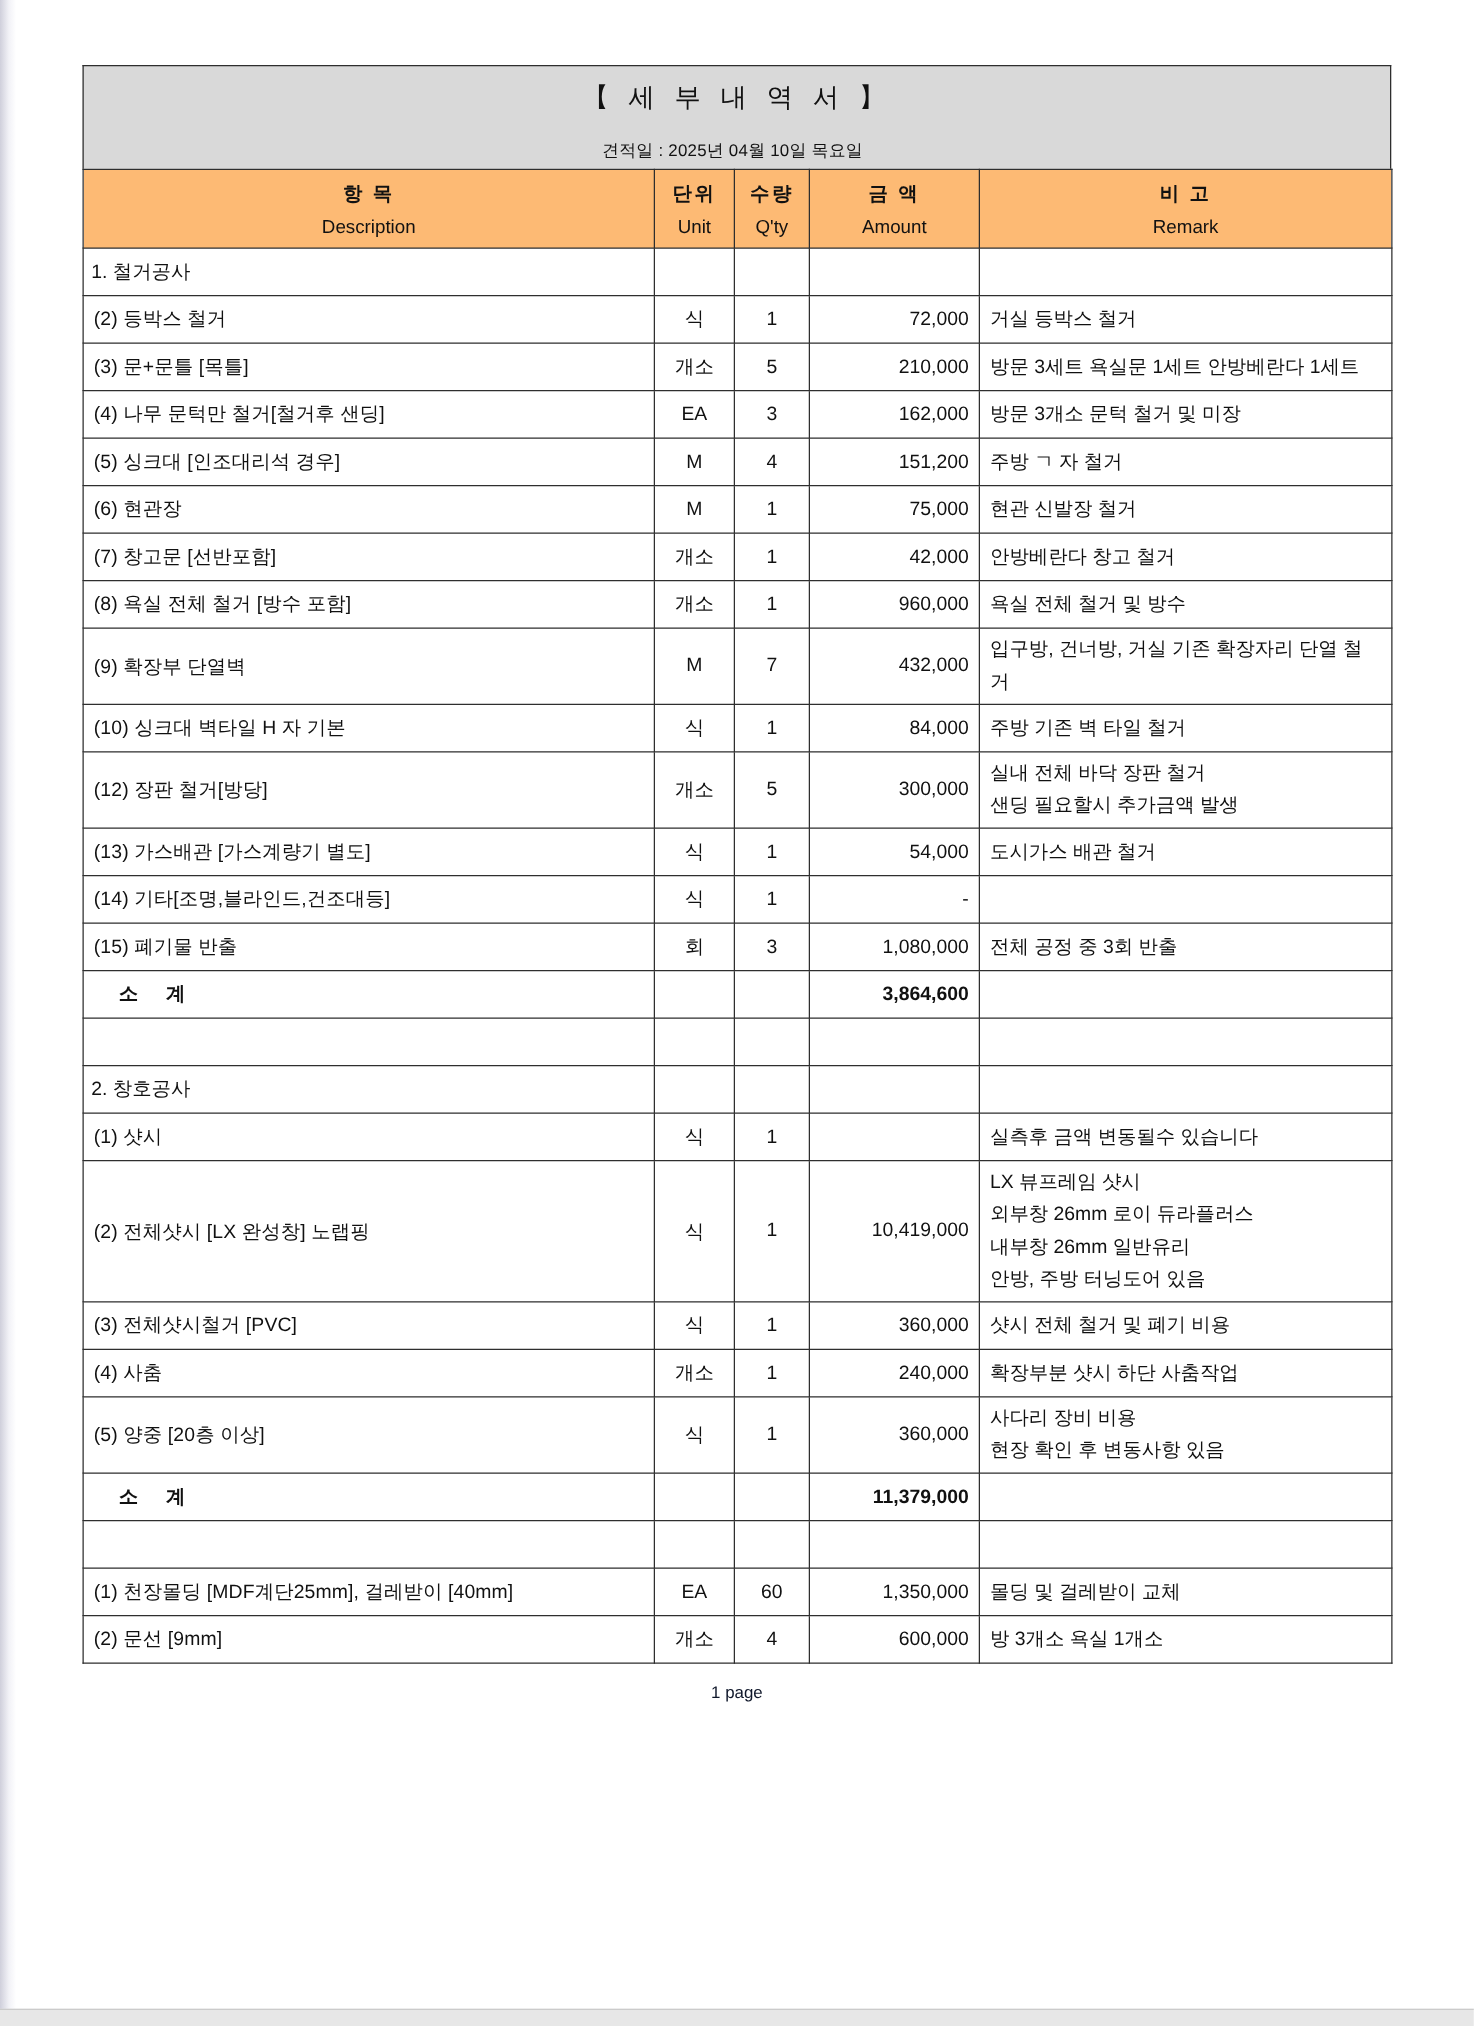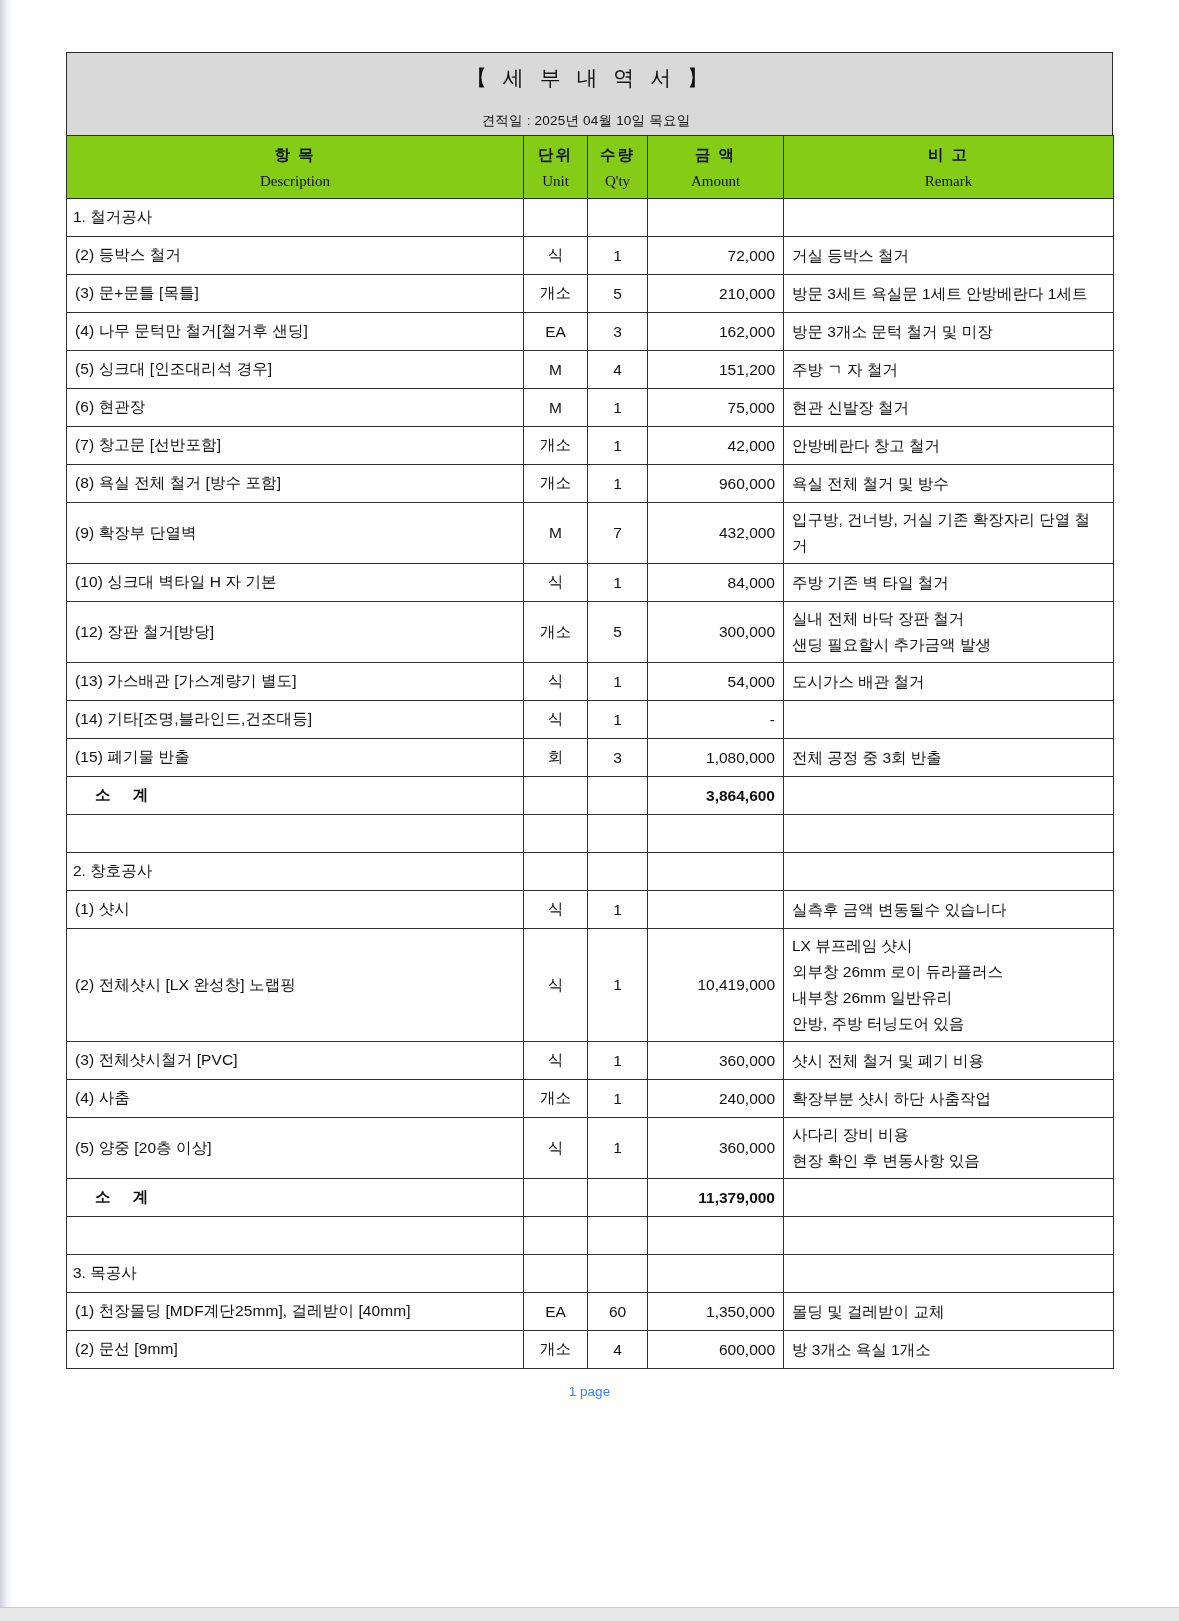--- a/index.html
+++ b/index.html
@@ -51,37 +51,37 @@
     border-collapse: collapse;
     table-layout: fixed;
   }
   table.estimate th, table.estimate td {
     border: 1.6px solid #2e2e2e;
     padding: 4px 8px;
     font-size: 15.5px;
     vertical-align: middle;
     overflow: hidden;
   }
-  thead th { background: #84cc16; height: 54px; padding: 2px 0; font-weight: normal; font-family: Liberation Serif, serif; }
+  thead th { background: #fdba74; height: 54px; padding: 2px 0; font-weight: normal; }
   .th-ko { font-weight: bold; font-size: 15.5px; letter-spacing: 2px; margin-bottom: 7px; }
   .th-en { font-weight: normal; font-size: 15px; letter-spacing: 0; }
   tbody tr { height: 38px; background: #ffffff; }
   td.c-desc   { text-align: left; padding-left: 13px; }
   td.c-unit   { text-align: center; padding-left: 2px; padding-right: 2px; }
   td.c-qty    { text-align: center; padding-left: 2px; padding-right: 2px; }
   td.c-amount { text-align: right; padding-right: 12px; }
   td.c-remark { text-align: left; padding-left: 9px; white-space: pre-line; line-height: 26px; }
   tr.row-section td.c-desc { padding-left: 6px; }
   tr.row-subtotal td.c-desc { font-weight: bold; padding-left: 28px; letter-spacing: 9px; }
   tr.row-subtotal td.c-amount { font-weight: bold; }
   tr.row-item td.c-desc { letter-spacing: 0.1px; }
   .page-footer {
     text-align: center;
     font-size: 13.5px;
-    color: #3b82f6;
+    color: #0f172a;
     margin-top: 15px;
   }
 </style>
 </head>
 <body>
 
 <div class="left-edge-strip"></div>
 <div class="bottom-band"></div>
 
 <div class="content">
@@ -290,27 +290,20 @@
           <td class="c-amount">11,379,000</td>
           <td class="c-remark"></td>
         </tr>
         <tr class="row-spacer">
           <td class="c-desc"></td>
           <td class="c-unit"></td>
           <td class="c-qty"></td>
           <td class="c-amount"></td>
           <td class="c-remark"></td>
         </tr>
-        <tr class="row-section">
-          <td class="c-desc">3. 목공사</td>
-          <td class="c-unit"></td>
-          <td class="c-qty"></td>
-          <td class="c-amount"></td>
-          <td class="c-remark"></td>
-        </tr>
         <tr class="row-item">
           <td class="c-desc">(1) 천장몰딩 [MDF계단25mm], 걸레받이 [40mm]</td>
           <td class="c-unit">EA</td>
           <td class="c-qty">60</td>
           <td class="c-amount">1,350,000</td>
           <td class="c-remark">몰딩 및 걸레받이 교체</td>
         </tr>
         <tr class="row-item">
           <td class="c-desc">(2) 문선 [9mm]</td>
           <td class="c-unit">개소</td>

